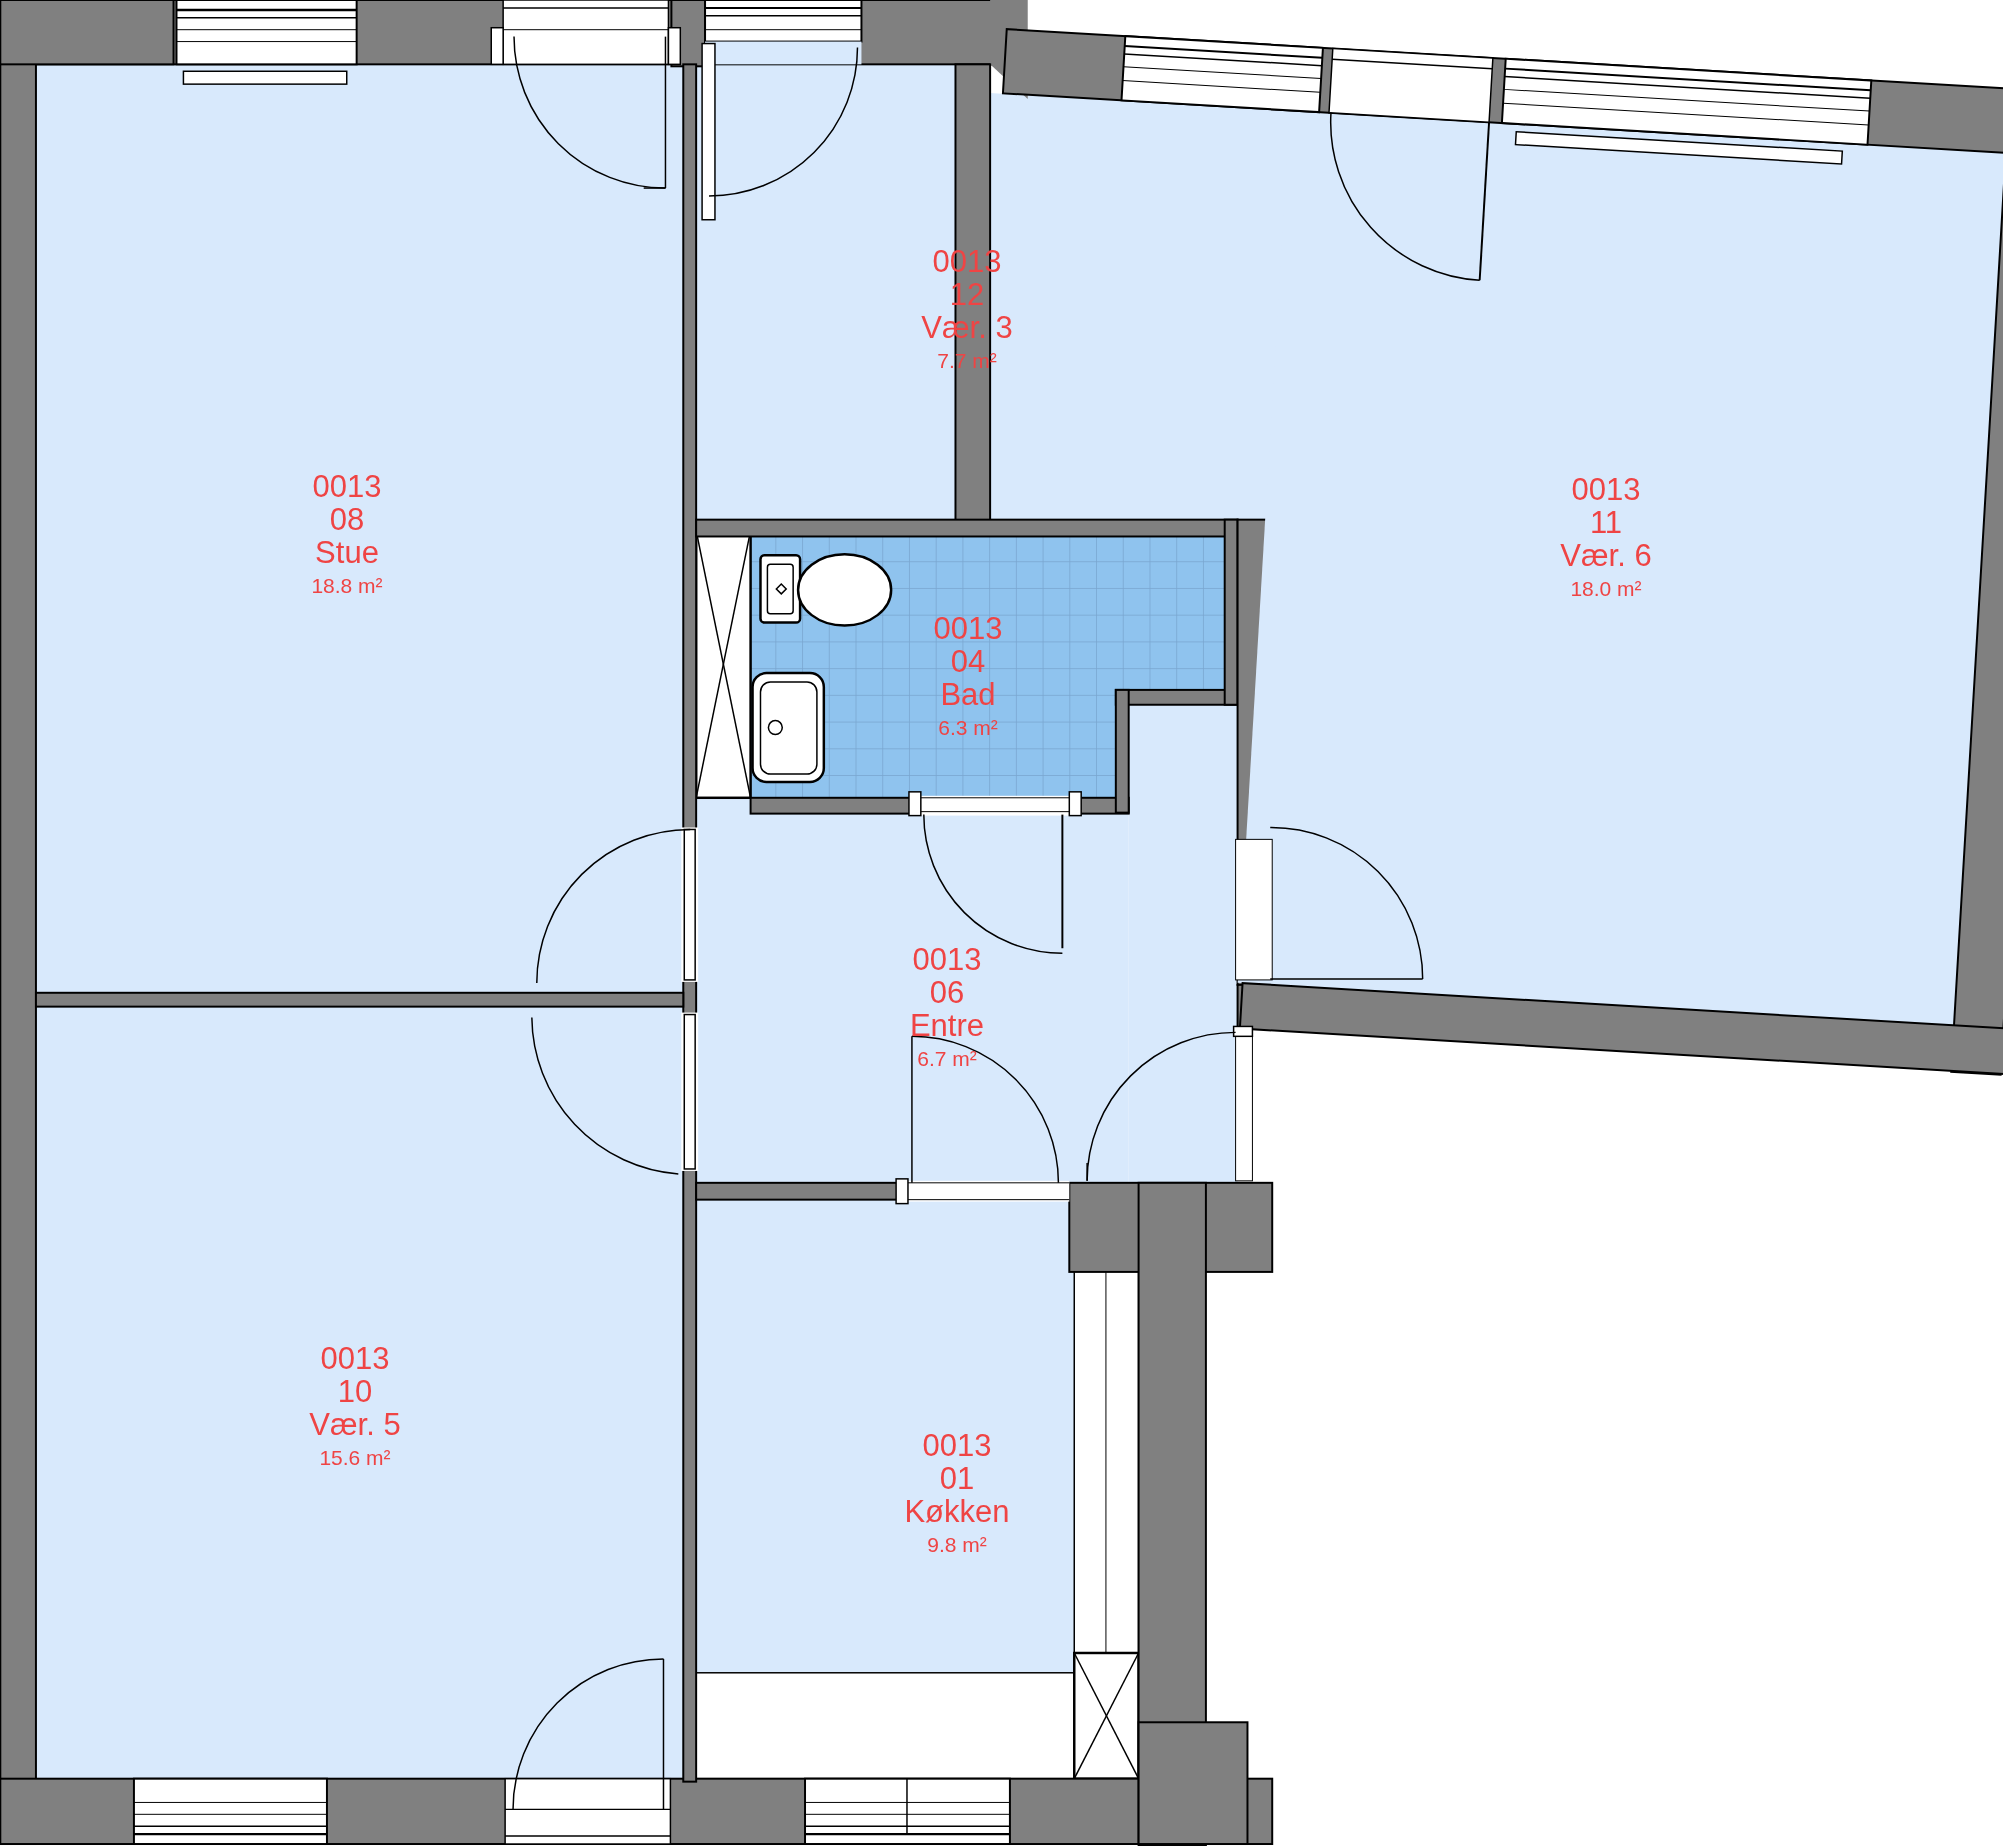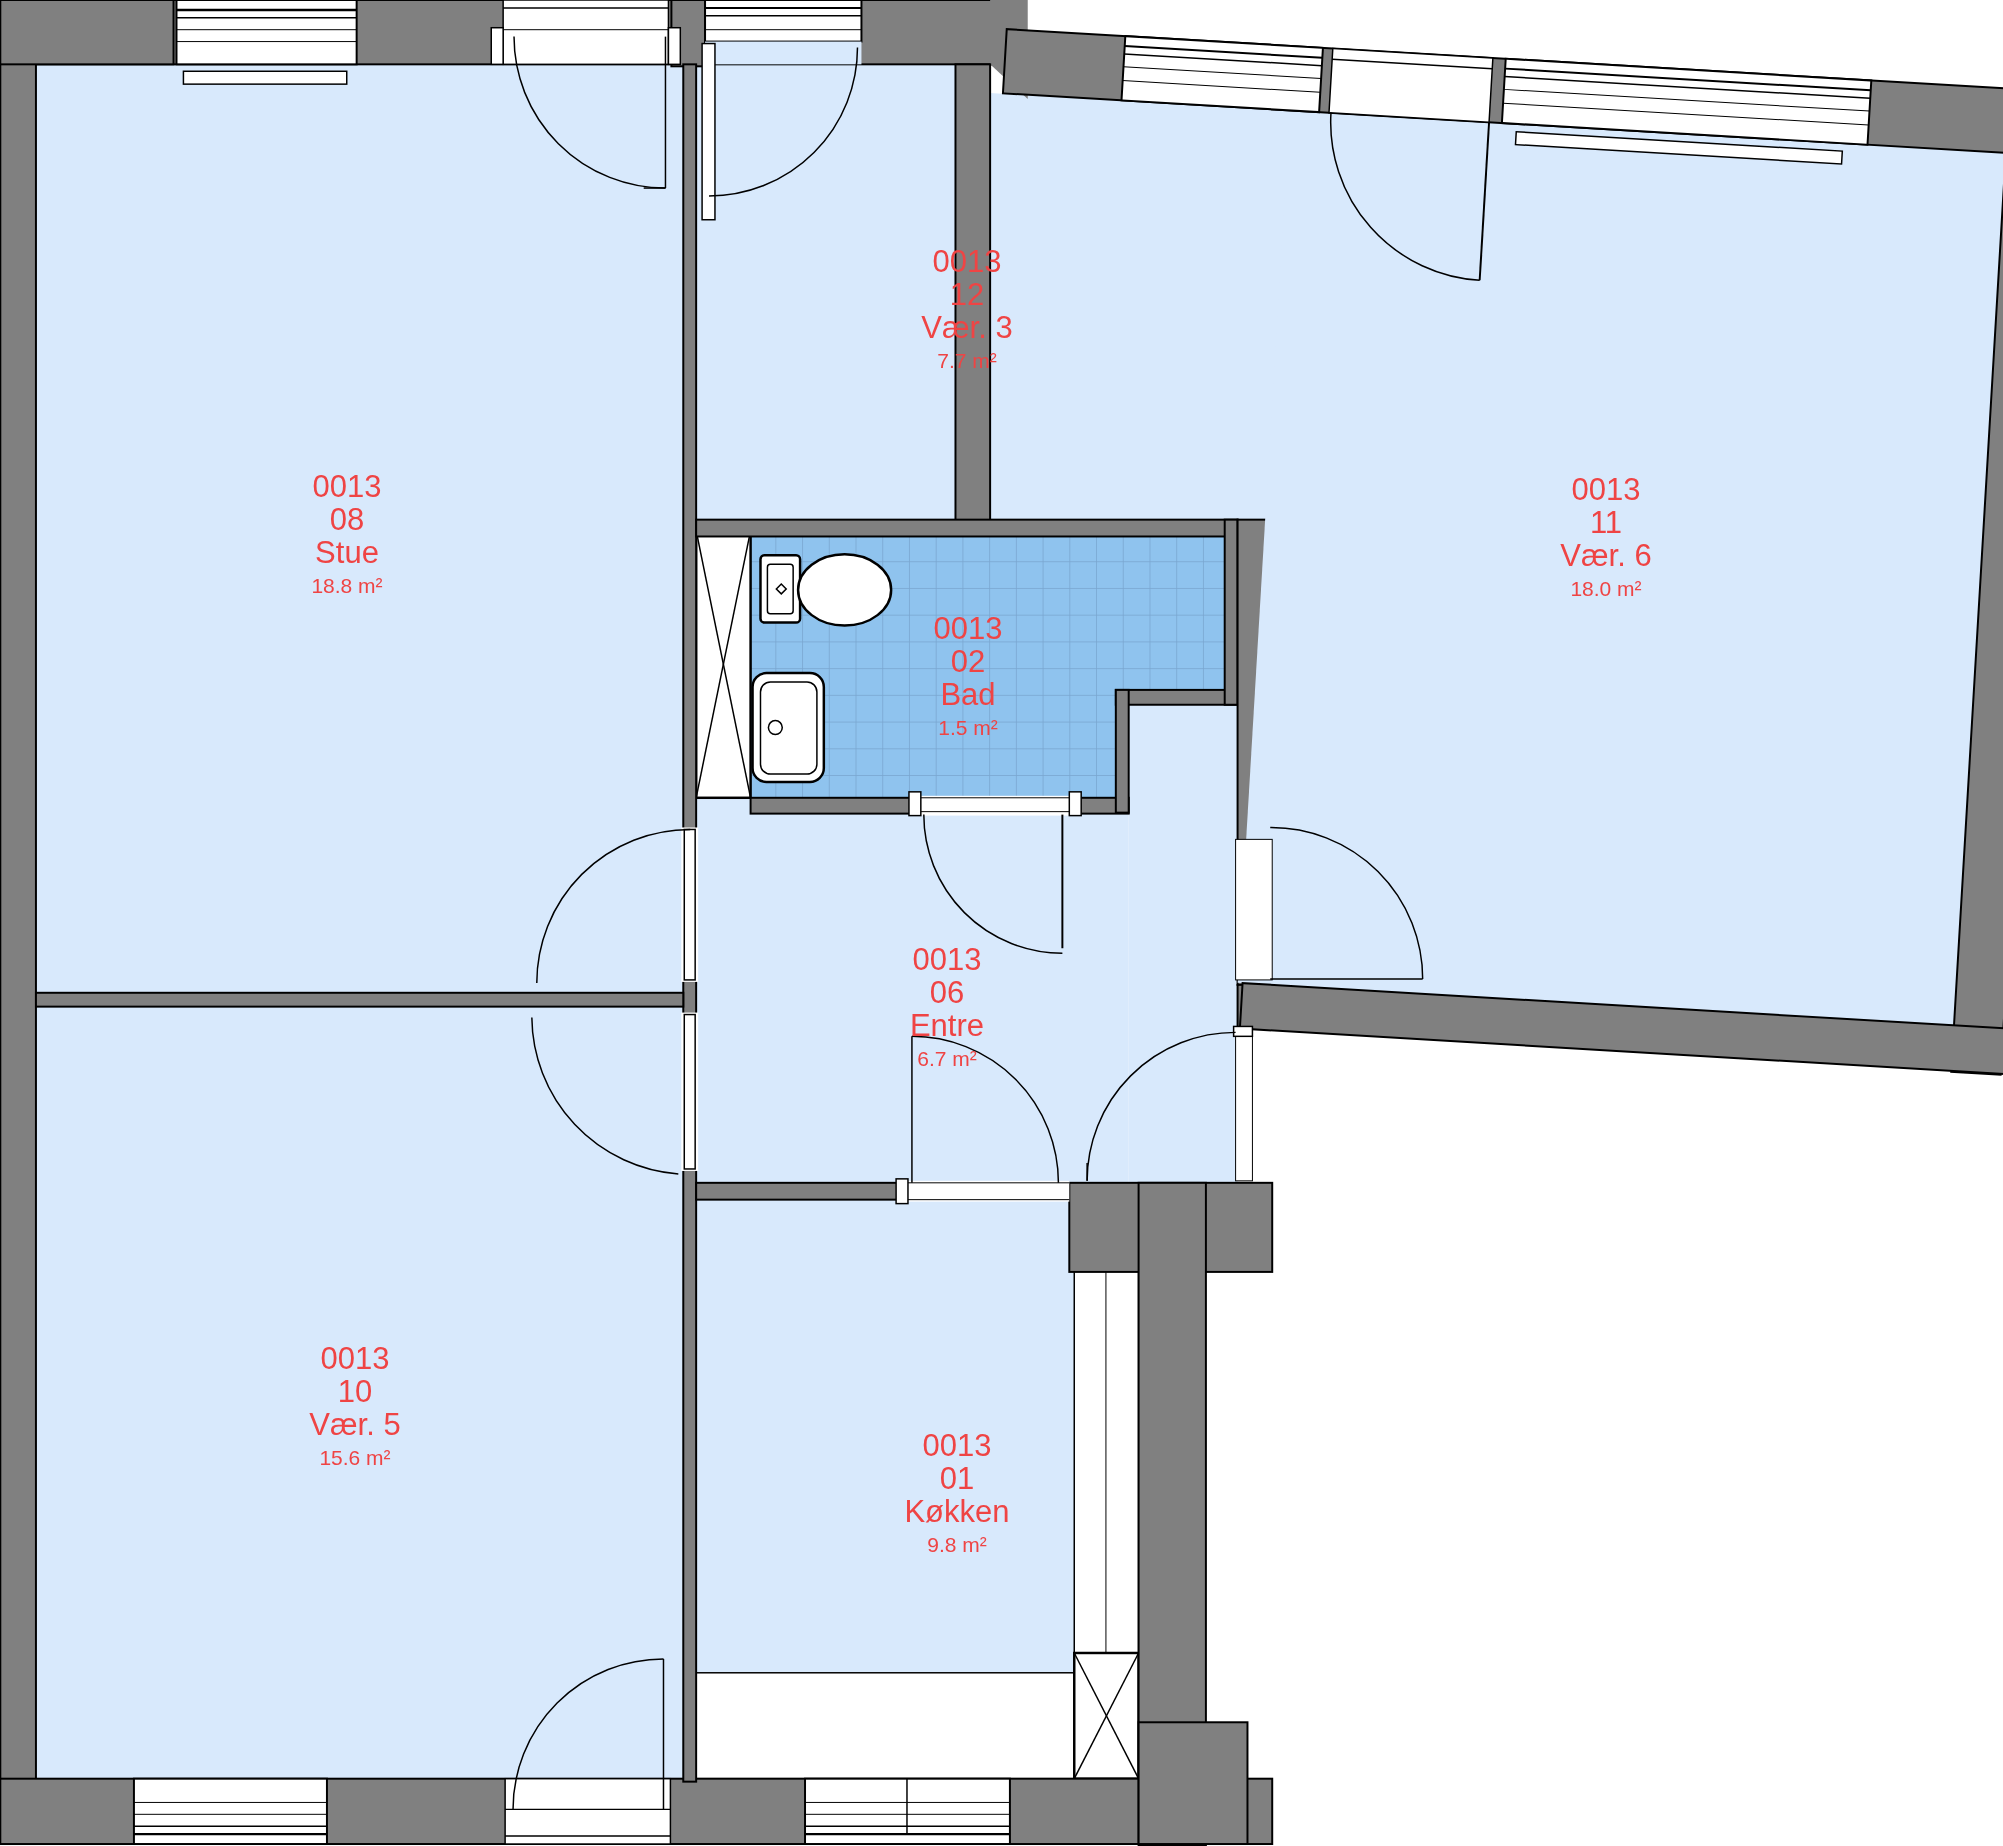--- a/index.html
+++ b/index.html
@@ -259,23 +259,23 @@
 
 <div class="room-label" style="left:1606px;top:473px">
   <div>0013</div>
   <div>11</div>
   <div>Vær. 6</div>
   <div class="area">18.0 m²</div>
 </div>
 
 <div class="room-label" style="left:968px;top:612px">
   <div>0013</div>
-  <div>02</div>
+  <div>04</div>
   <div>Bad</div>
-  <div class="area">1.5 m²</div>
+  <div class="area">6.3 m²</div>
 </div>
 
 <div class="room-label" style="left:947px;top:943px">
   <div>0013</div>
   <div>06</div>
   <div>Entre</div>
   <div class="area">6.7 m²</div>
 </div>
 
 <div class="room-label" style="left:355px;top:1342px">

